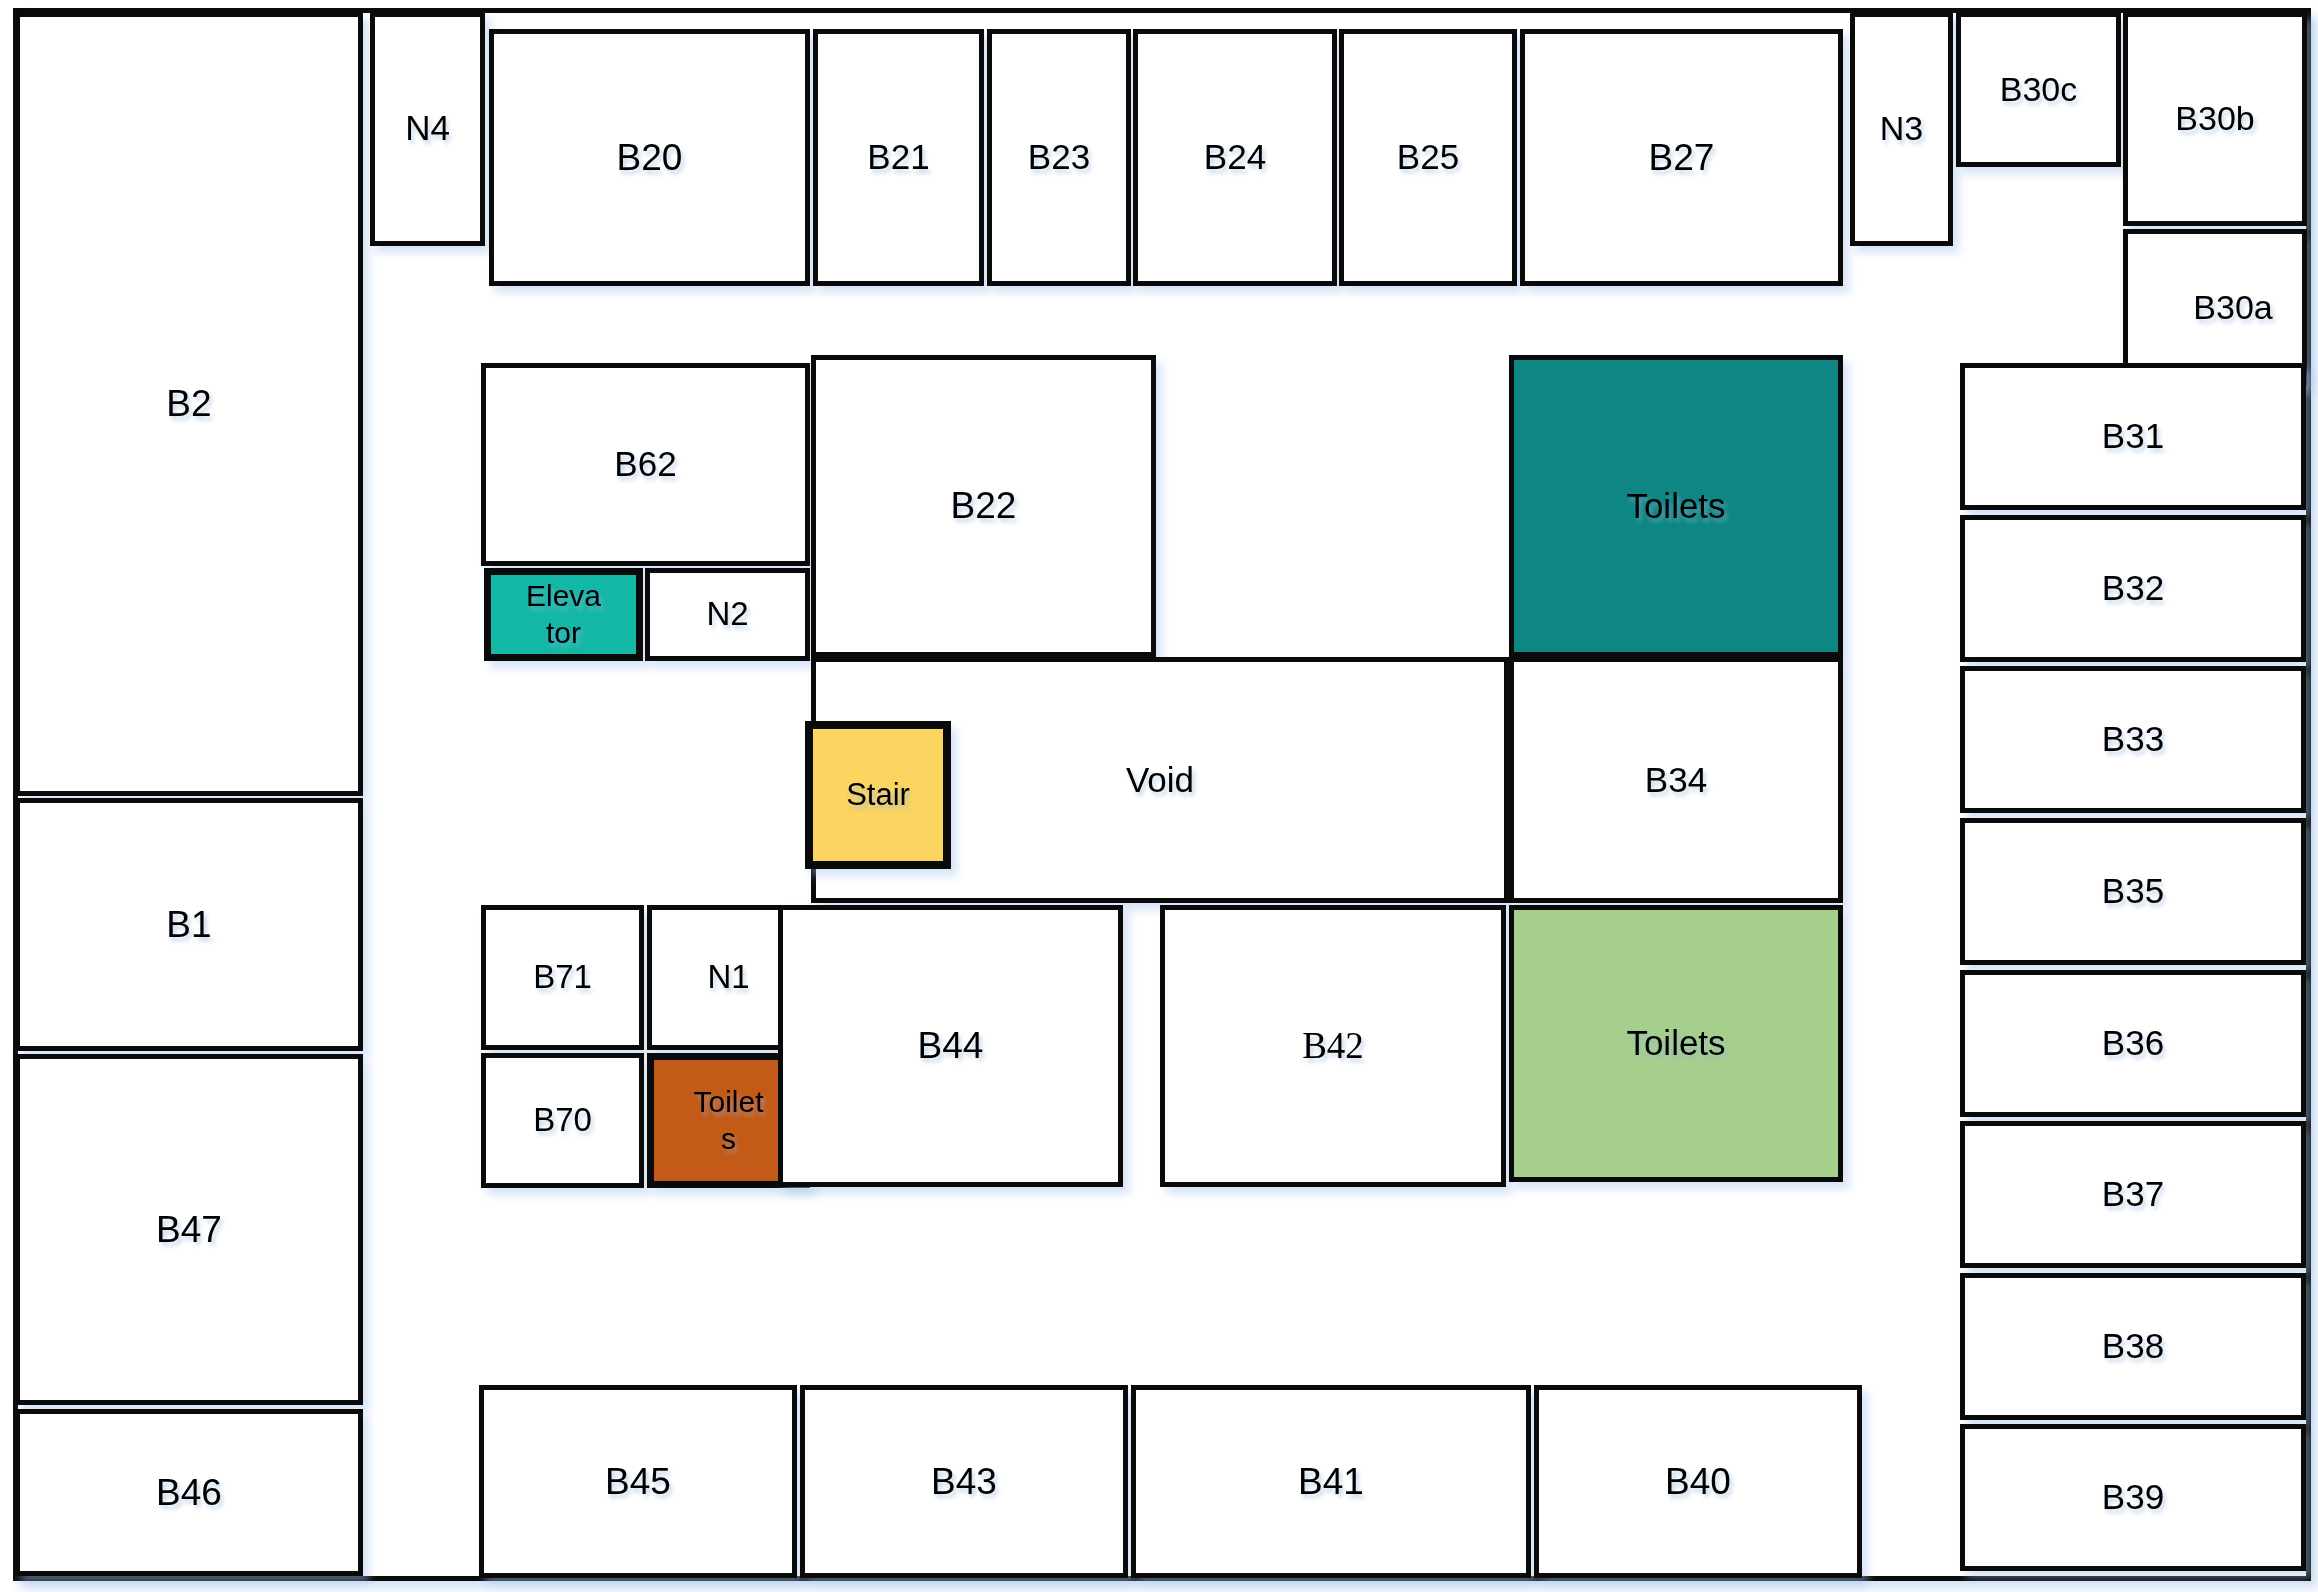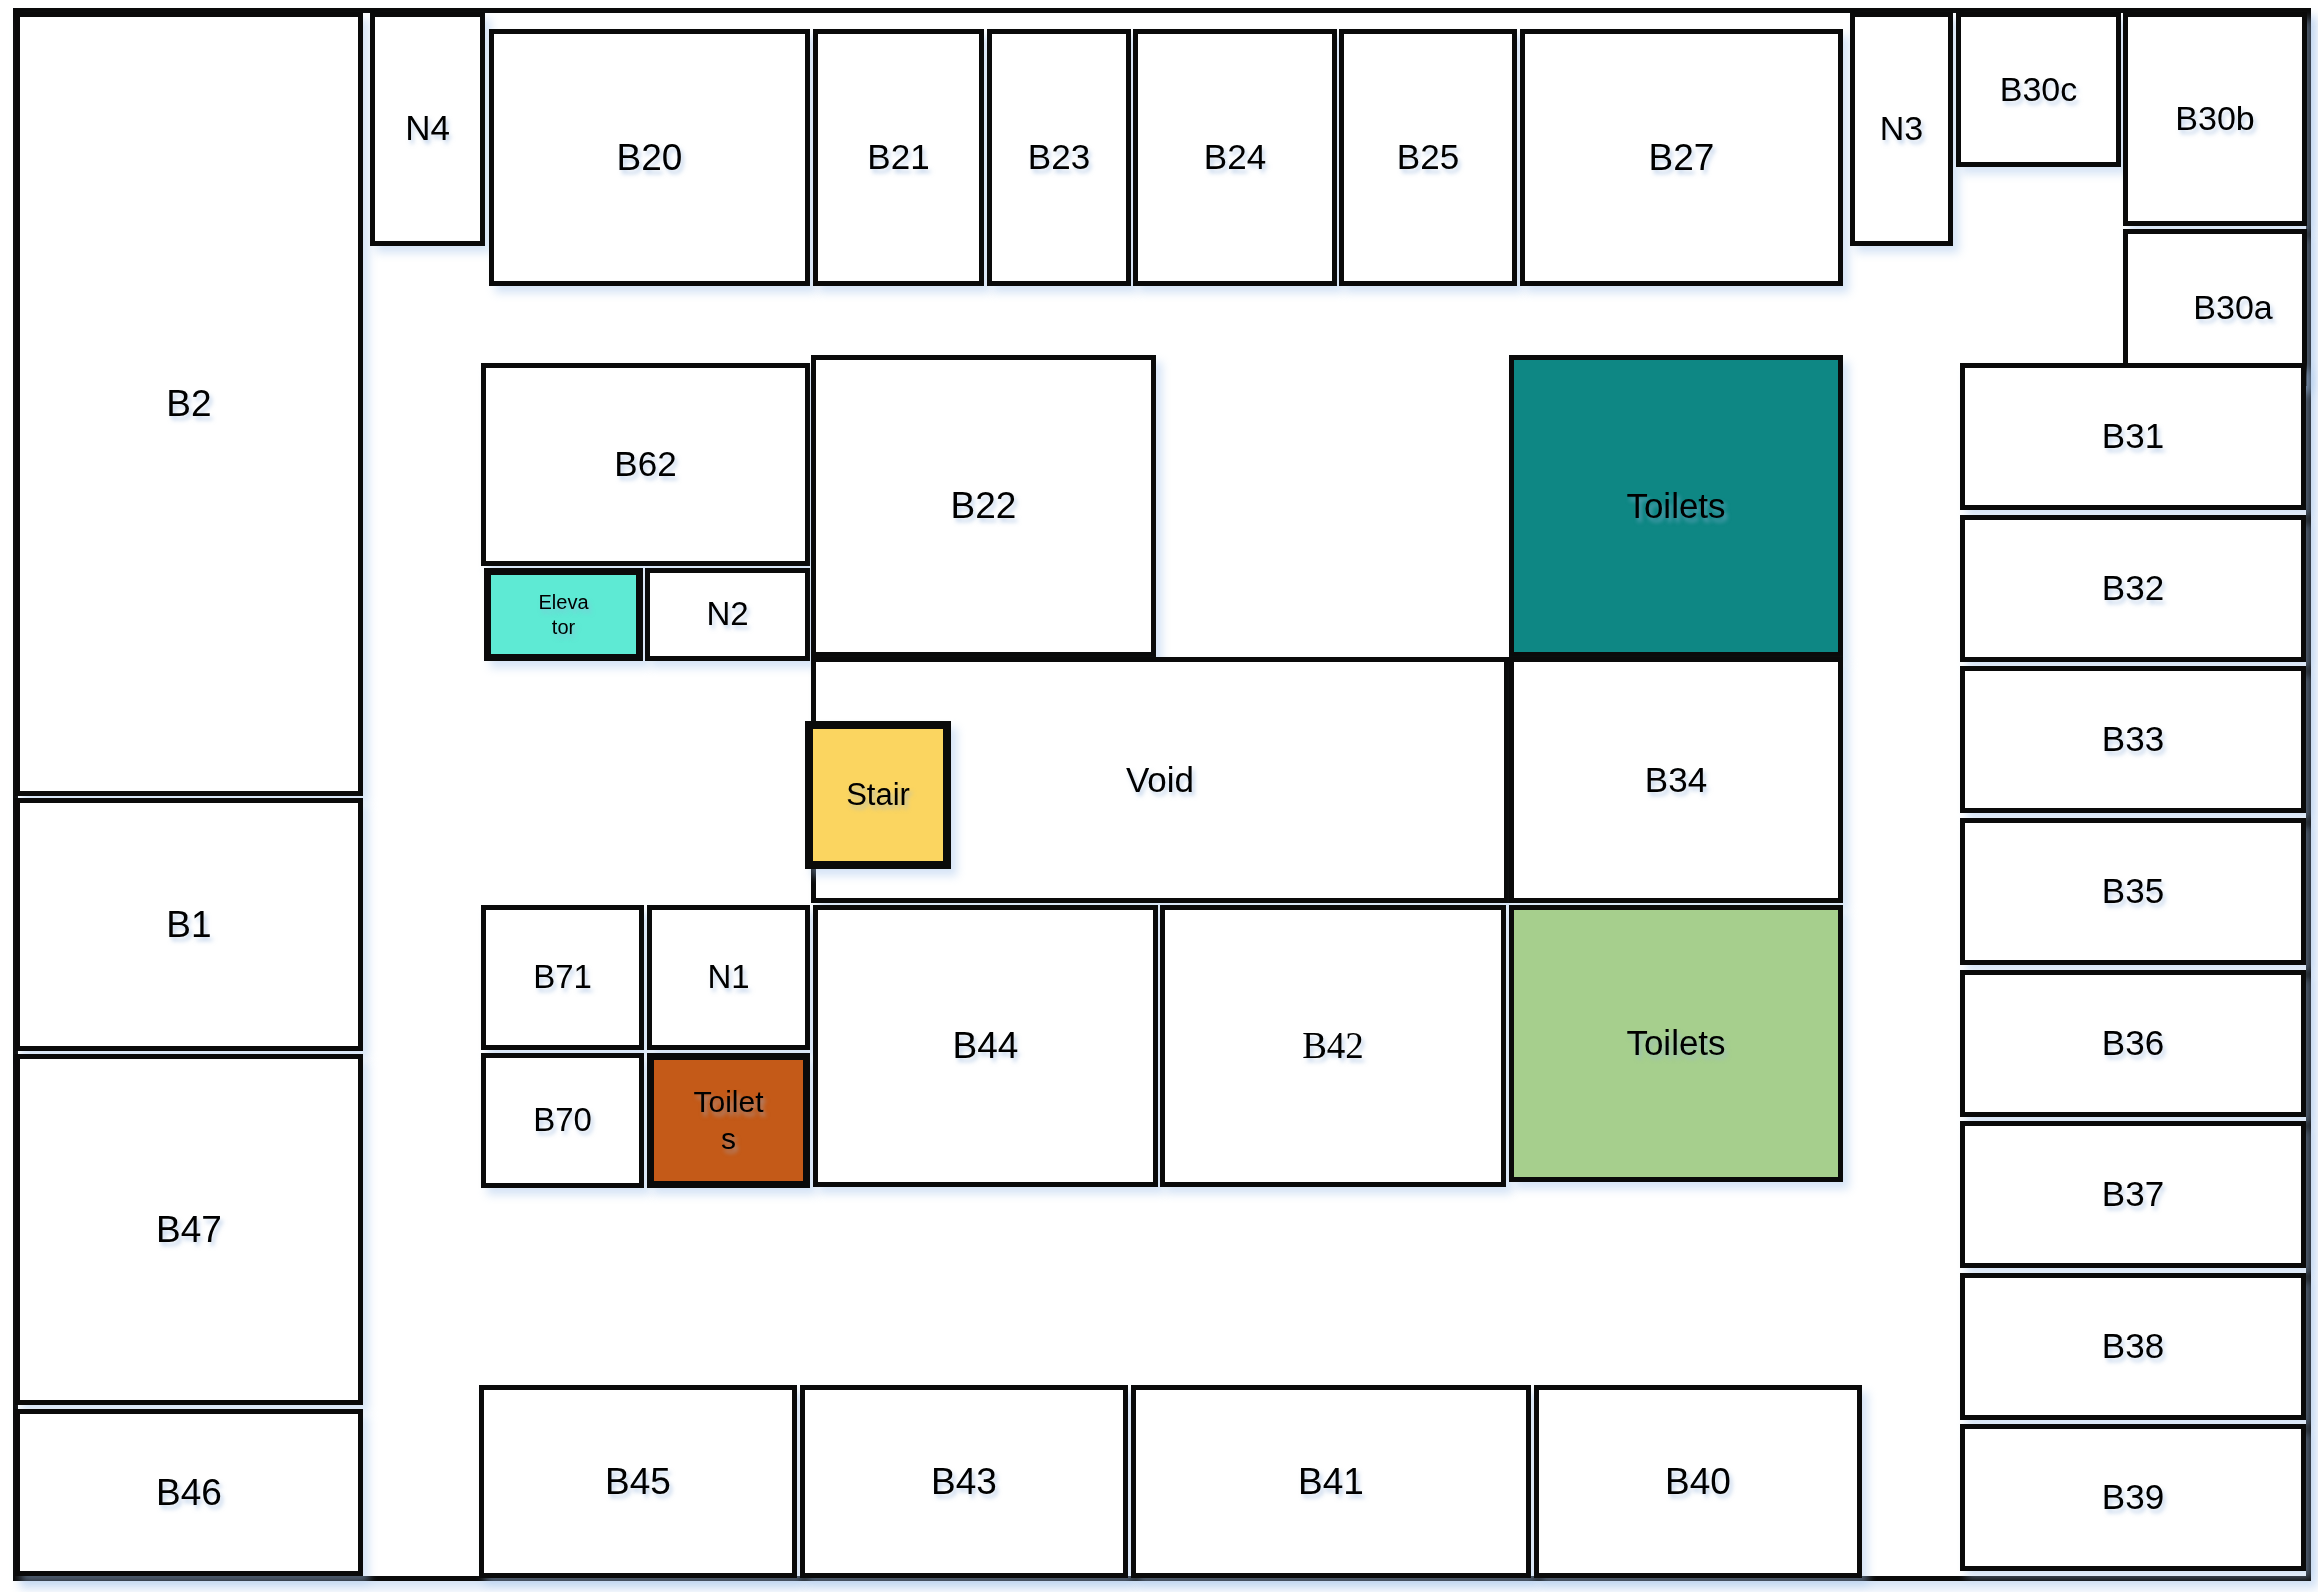--- a/index.html
+++ b/index.html
@@ -109,21 +109,21 @@
     </div>
     <div class="room" style="left: 1960px; top: 1273px; width: 346px; height: 147px; background: rgb(255, 255, 255); font-size: 35px;">
       <span class="lbl">B38</span>
     </div>
     <div class="room" style="left: 1960px; top: 1424px; width: 346px; height: 147px; background: rgb(255, 255, 255); font-size: 35px;">
       <span class="lbl">B39</span>
     </div>
     <div class="room" style="left: 481px; top: 363px; width: 329px; height: 203px; background: rgb(255, 255, 255); font-size: 35px;">
       <span class="lbl">B62</span>
     </div>
-    <div class="room" style="left: 484px; top: 568px; width: 159px; height: 93px; background: #5eead4; font-size: 20px; border-width: 7.2px;">
+    <div class="room" style="left: 484px; top: 568px; width: 159px; height: 93px; background: #14b8a6; font-size: 30px; border-width: 7.2px;">
       <span class="lbl">Eleva</span>
       <span class="lbl">tor</span>
     </div>
     <div class="room" style="left: 645px; top: 568px; width: 165px; height: 93px; background: rgb(255, 255, 255); font-size: 33px;">
       <span class="lbl">N2</span>
     </div>
     <div class="room" style="left: 811px; top: 355px; width: 345px; height: 302px; background: rgb(255, 255, 255); font-size: 37px;">
       <span class="lbl">B22</span>
     </div>
     <div class="room" style="left: 1509px; top: 355px; width: 334px; height: 302px; background: rgb(14, 135, 132); font-size: 35px;">
@@ -144,21 +144,21 @@
     <div class="room" style="left: 647px; top: 905px; width: 163px; height: 145px; background: rgb(255, 255, 255); font-size: 33px;">
       <span class="lbl">N1</span>
     </div>
     <div class="room" style="left: 481px; top: 1053px; width: 163px; height: 135px; background: rgb(255, 255, 255); font-size: 33px;">
       <span class="lbl">B70</span>
     </div>
     <div class="room" style="left: 647px; top: 1053px; width: 163px; height: 135px; background: rgb(196, 90, 24); font-size: 30px; border-width: 7.2px;">
       <span class="lbl">Toilet</span>
       <span class="lbl">s</span>
     </div>
-    <div class="room" style="left: 813px; top: 905px; width: 345px; height: 282px; background: rgb(255, 255, 255); font-size: 37px;">
+    <div class="room" style="left: 778px; top: 905px; width: 345px; height: 282px; background: rgb(255, 255, 255); font-size: 37px;">
       <span class="lbl">B44</span>
     </div>
     <div class="room" style="left: 1160px; top: 905px; width: 346px; height: 282px; background: rgb(255, 255, 255); font-size: 37px; font-family: Liberation Serif, serif;">
       <span class="lbl">B42</span>
     </div>
     <div class="room" style="left: 1509px; top: 905px; width: 334px; height: 277px; background: rgb(166, 207, 141); font-size: 35px;">
       <span class="lbl">Toilets</span>
     </div>
     <div class="room" style="left: 479px; top: 1385px; width: 318px; height: 193px; background: rgb(255, 255, 255); font-size: 37px;">
       <span class="lbl">B45</span>

